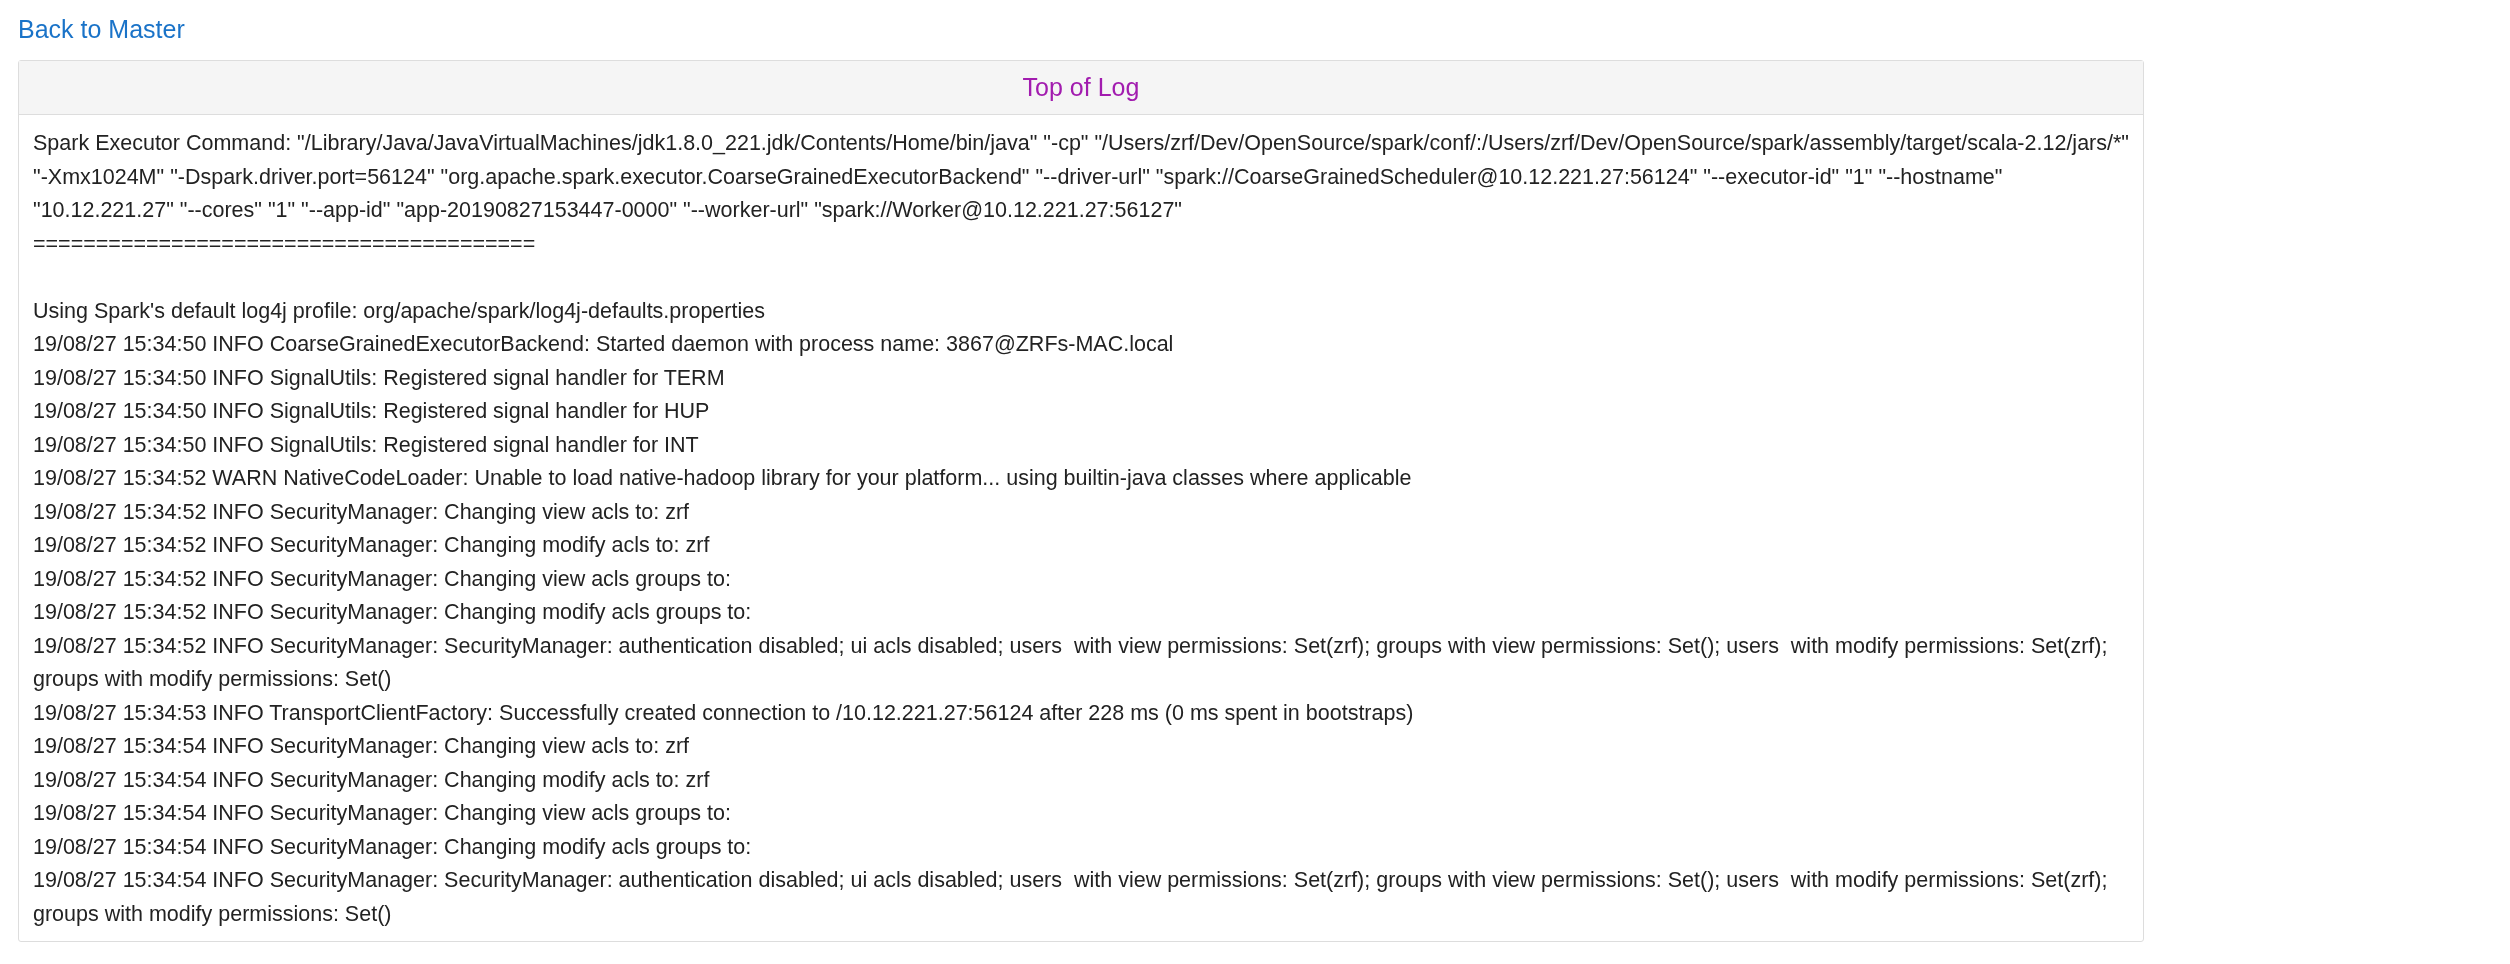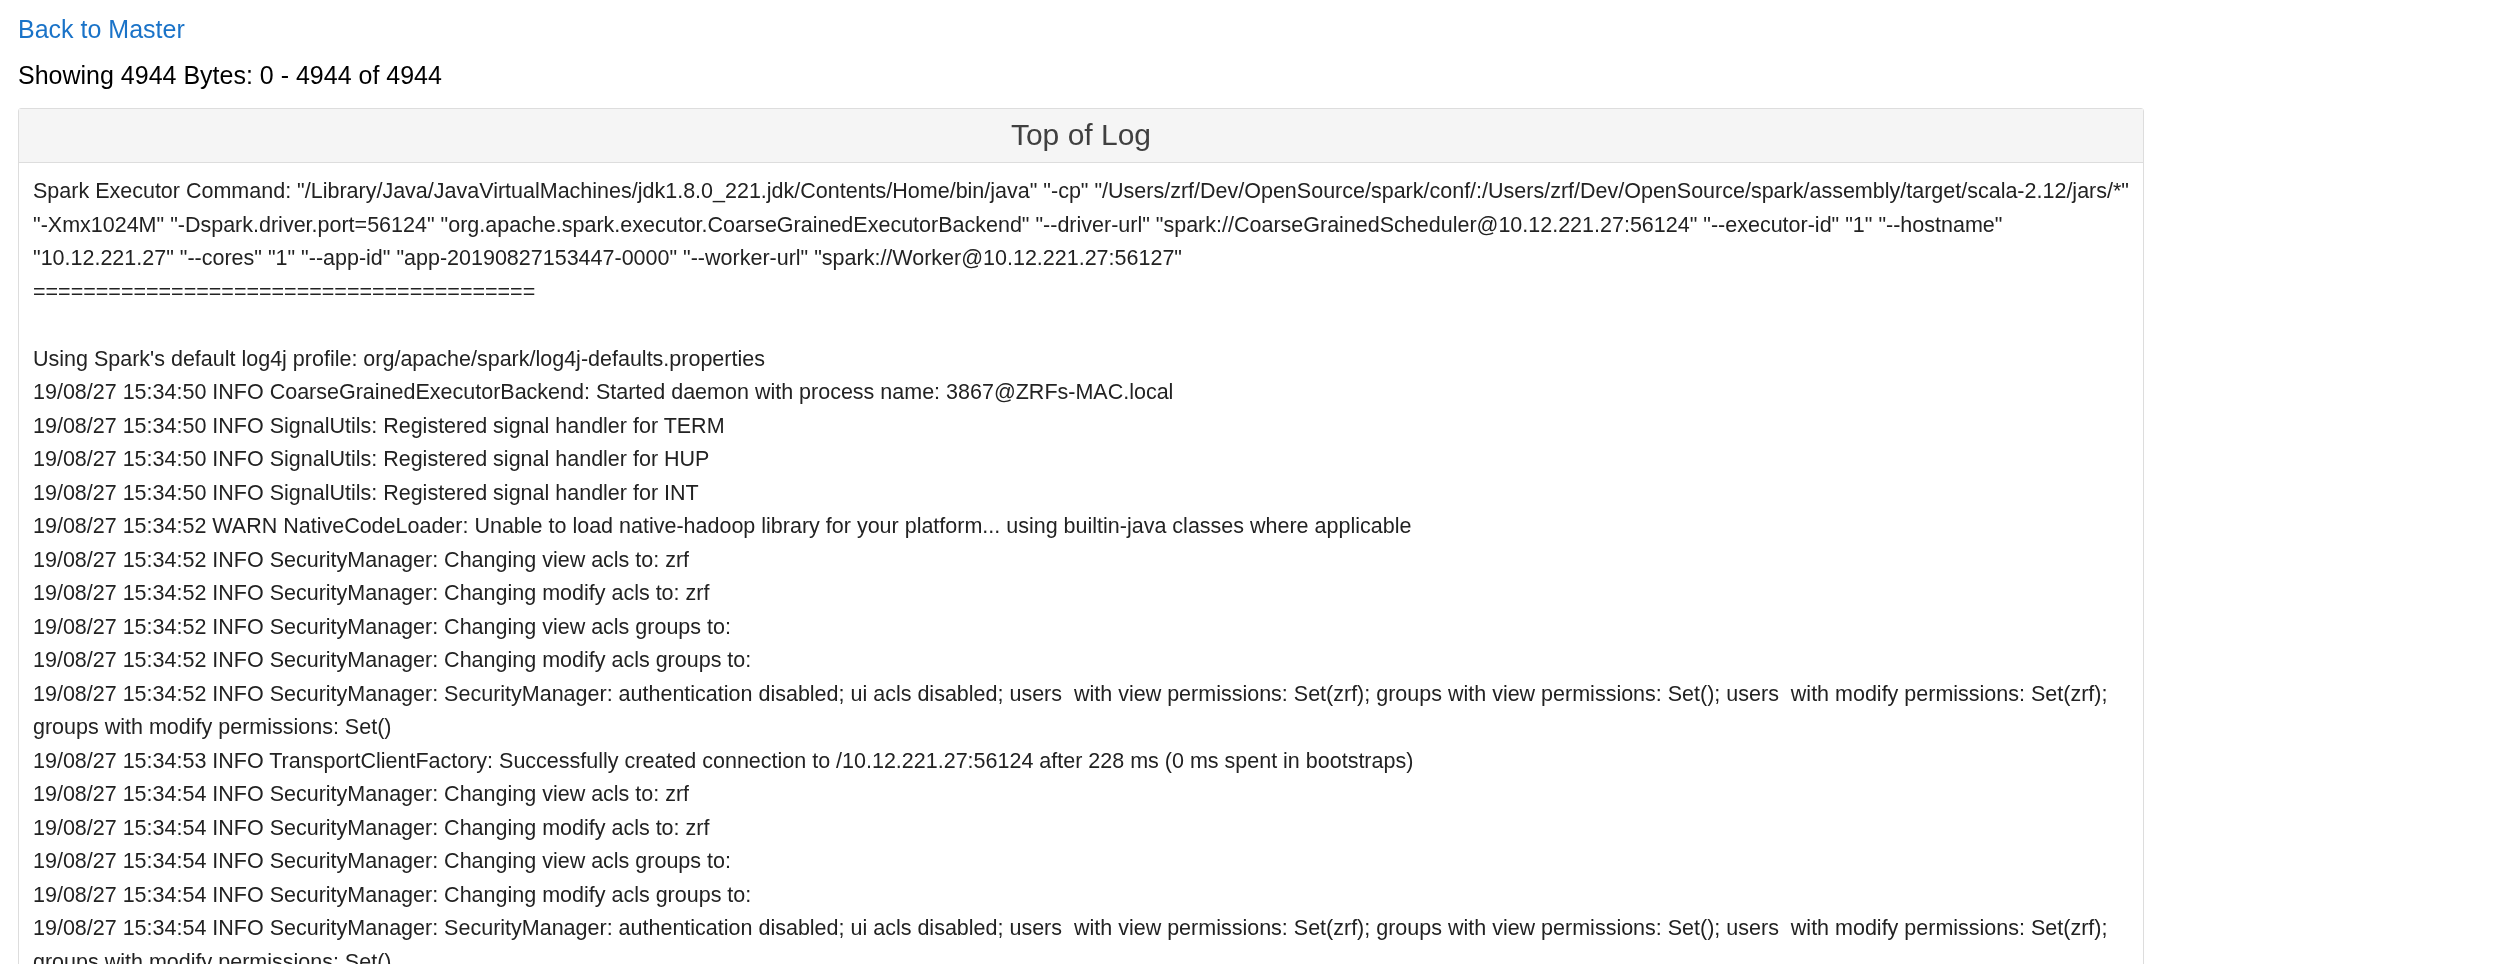--- a/index.html
+++ b/index.html
@@ -36,23 +36,23 @@
   .log-panel {
     border: 1px solid #dddddd;
     border-radius: 3px;
     background: #ffffff;
     box-sizing: border-box;
   }
   .log-panel-header {
     background: #f5f5f5;
     border-bottom: 1px solid #dddddd;
     text-align: center;
-    font-size: 30px;
+    font-size: 25px;
     line-height: 30px;
-    color: #404040;
+    color: #a21caf;
     padding: 11px 0 12px 0;
   }
   .log-body {
     padding: 12px 14px 10px 14px;
     font-size: 21.5px;
     line-height: 33.5px;
     color: #222222;
     white-space: pre-wrap;
     word-break: break-word;
     overflow-wrap: anywhere;
@@ -67,20 +67,19 @@
     height: 33.5px;
   }
 </style>
 </head>
 <body>
 
 <div class="page">
 
   <a class="back-link">Back to Master</a>
 
-  <div class="showing-line">Showing 4944 Bytes: 0 - 4944 of 4944</div>
 
   <div class="log-panel">
     <div class="log-panel-header">Top of Log</div>
     <div class="log-body"><div class="log-line">Spark Executor Command: "/Library/Java/JavaVirtualMachines/jdk1.8.0_221.jdk/Contents/Home/bin/java" "-cp" "/Users/zrf/Dev/OpenSource/spark/conf/:/Users/zrf/Dev/OpenSource/spark/assembly/target/scala-2.12/jars/*" "-Xmx1024M" "-Dspark.driver.port=56124" "org.apache.spark.executor.CoarseGrainedExecutorBackend" "--driver-url" "spark://CoarseGrainedScheduler@10.12.221.27:56124" "--executor-id" "1" "--hostname" "10.12.221.27" "--cores" "1" "--app-id" "app-20190827153447-0000" "--worker-url" "spark://Worker@10.12.221.27:56127"</div><div class="log-line">========================================</div><div class="log-line blank"></div><div class="log-line">Using Spark's default log4j profile: org/apache/spark/log4j-defaults.properties</div><div class="log-line">19/08/27 15:34:50 INFO CoarseGrainedExecutorBackend: Started daemon with process name: 3867@ZRFs-MAC.local</div><div class="log-line">19/08/27 15:34:50 INFO SignalUtils: Registered signal handler for TERM</div><div class="log-line">19/08/27 15:34:50 INFO SignalUtils: Registered signal handler for HUP</div><div class="log-line">19/08/27 15:34:50 INFO SignalUtils: Registered signal handler for INT</div><div class="log-line">19/08/27 15:34:52 WARN NativeCodeLoader: Unable to load native-hadoop library for your platform... using builtin-java classes where applicable</div><div class="log-line">19/08/27 15:34:52 INFO SecurityManager: Changing view acls to: zrf</div><div class="log-line">19/08/27 15:34:52 INFO SecurityManager: Changing modify acls to: zrf</div><div class="log-line">19/08/27 15:34:52 INFO SecurityManager: Changing view acls groups to:</div><div class="log-line">19/08/27 15:34:52 INFO SecurityManager: Changing modify acls groups to:</div><div class="log-line">19/08/27 15:34:52 INFO SecurityManager: SecurityManager: authentication disabled; ui acls disabled; users  with view permissions: Set(zrf); groups with view permissions: Set(); users  with modify permissions: Set(zrf); groups with modify permissions: Set()</div><div class="log-line">19/08/27 15:34:53 INFO TransportClientFactory: Successfully created connection to /10.12.221.27:56124 after 228 ms (0 ms spent in bootstraps)</div><div class="log-line">19/08/27 15:34:54 INFO SecurityManager: Changing view acls to: zrf</div><div class="log-line">19/08/27 15:34:54 INFO SecurityManager: Changing modify acls to: zrf</div><div class="log-line">19/08/27 15:34:54 INFO SecurityManager: Changing view acls groups to:</div><div class="log-line">19/08/27 15:34:54 INFO SecurityManager: Changing modify acls groups to:</div><div class="log-line">19/08/27 15:34:54 INFO SecurityManager: SecurityManager: authentication disabled; ui acls disabled; users  with view permissions: Set(zrf); groups with view permissions: Set(); users  with modify permissions: Set(zrf); groups with modify permissions: Set()</div></div>
   </div>
 
 </div>
 
 </body></html>

